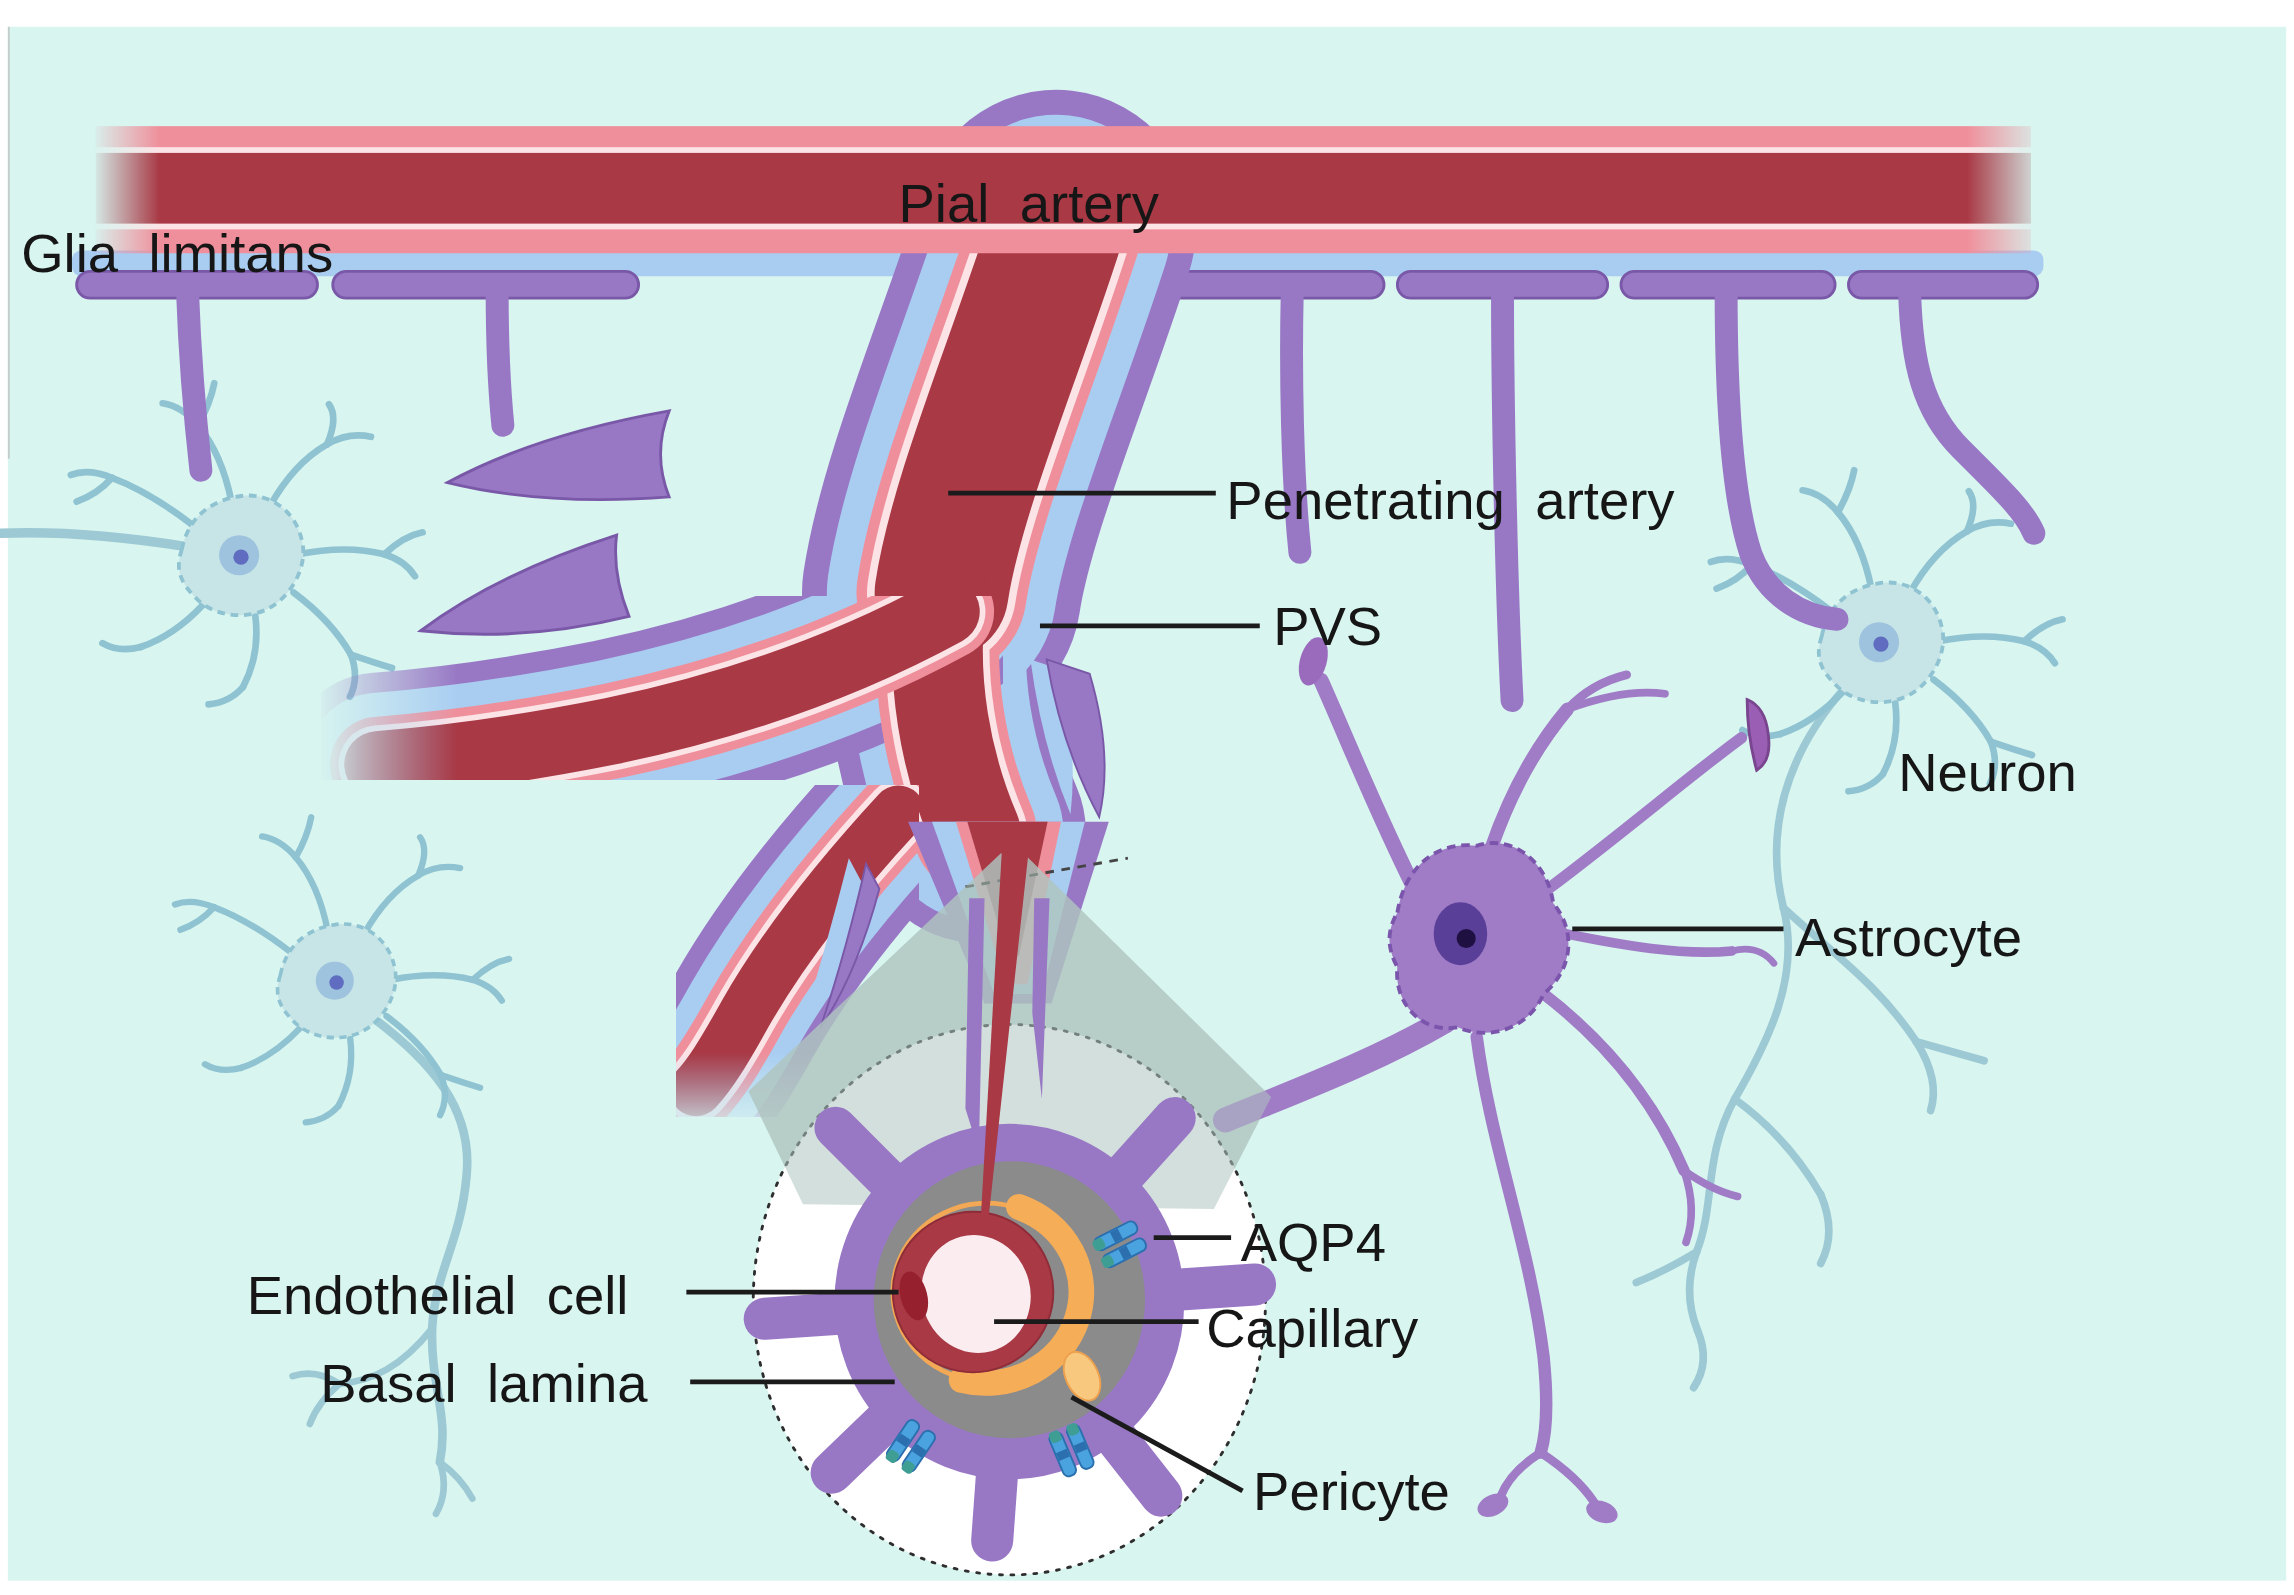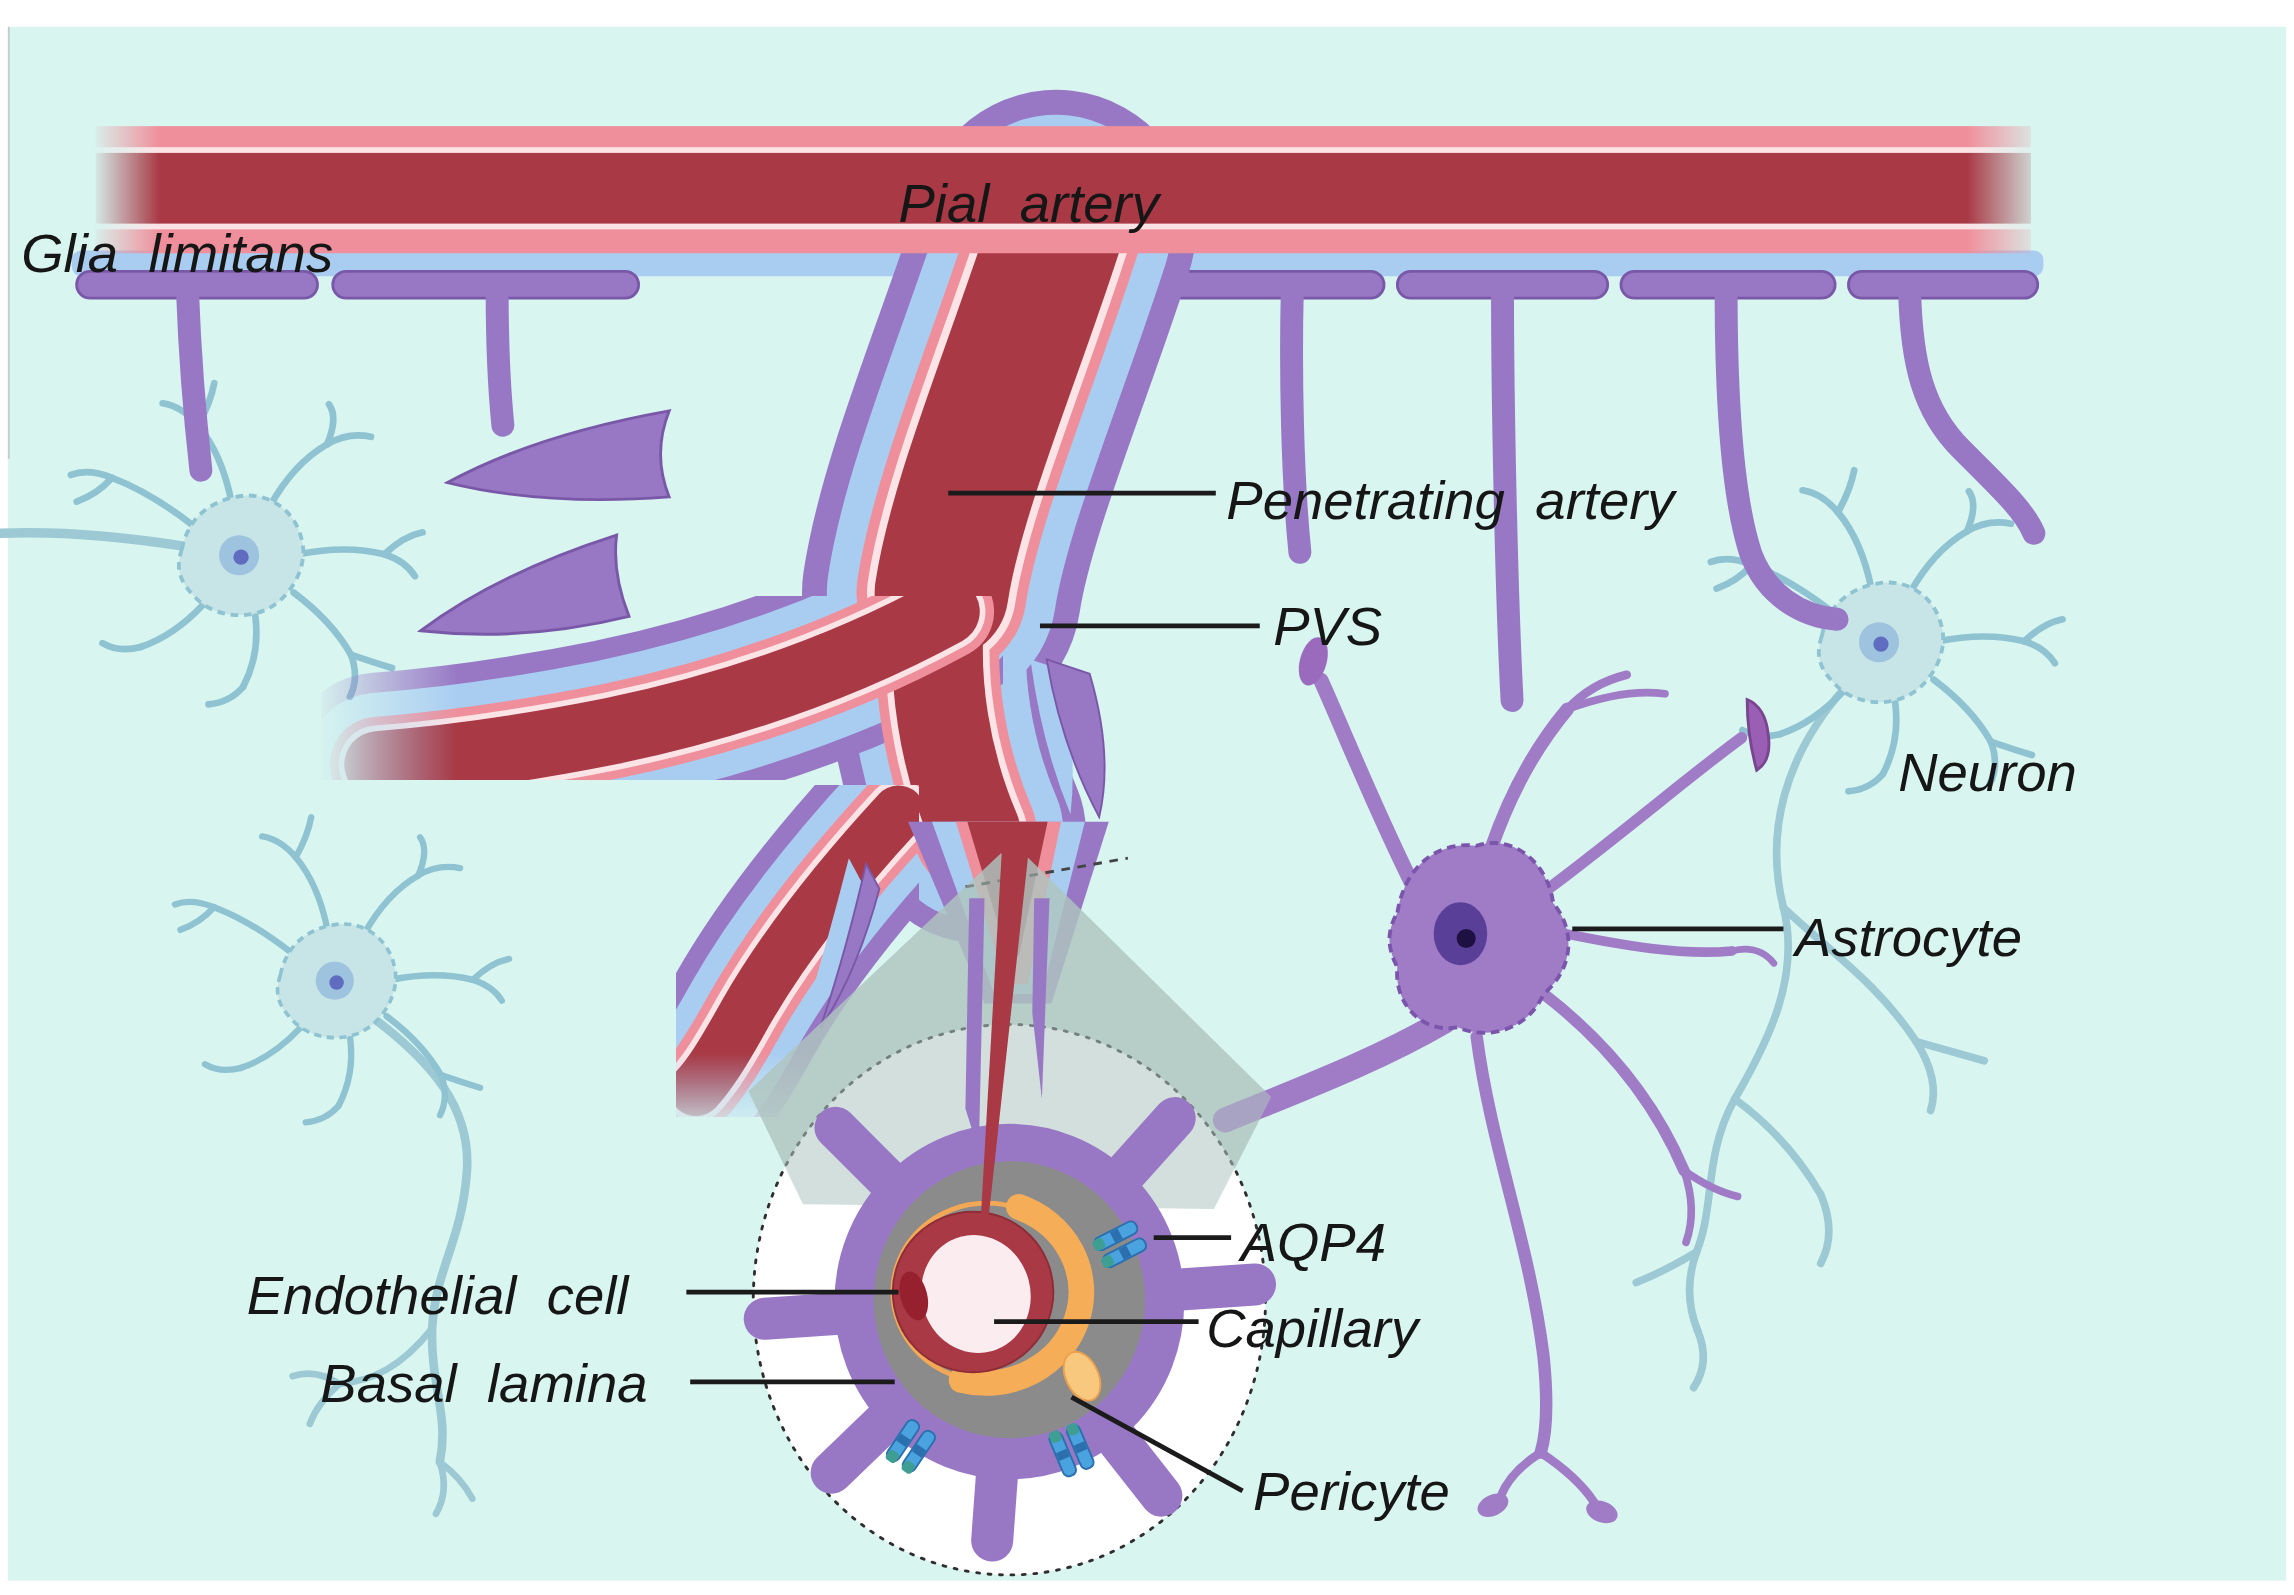--- a/index.html
+++ b/index.html
@@ -1,17 +1,17 @@
 <!DOCTYPE html>
 <html><head>
 <meta charset="utf-8">
 <style>
   html,body{margin:0;padding:0;background:#ffffff;}
   .stage{position:relative;width:2294px;height:1595px;background:#ffffff;overflow:hidden;
-         font-family:"Liberation Sans",sans-serif;font-style:italic;}
+         font-family:"Liberation Sans",sans-serif;}
   svg{position:absolute;left:0;top:0;}
   .lbl{font-family:"Liberation Sans",sans-serif;font-size:57px;fill:#161616;word-spacing:16px;}
   .leader{stroke:#1b1b1b;stroke-width:5;fill:none;}
 </style>
 </head>
 <body>
 
 <div class="stage">
 <svg width="2294" height="1595" viewBox="0 0 2400 1669">
   <defs>

